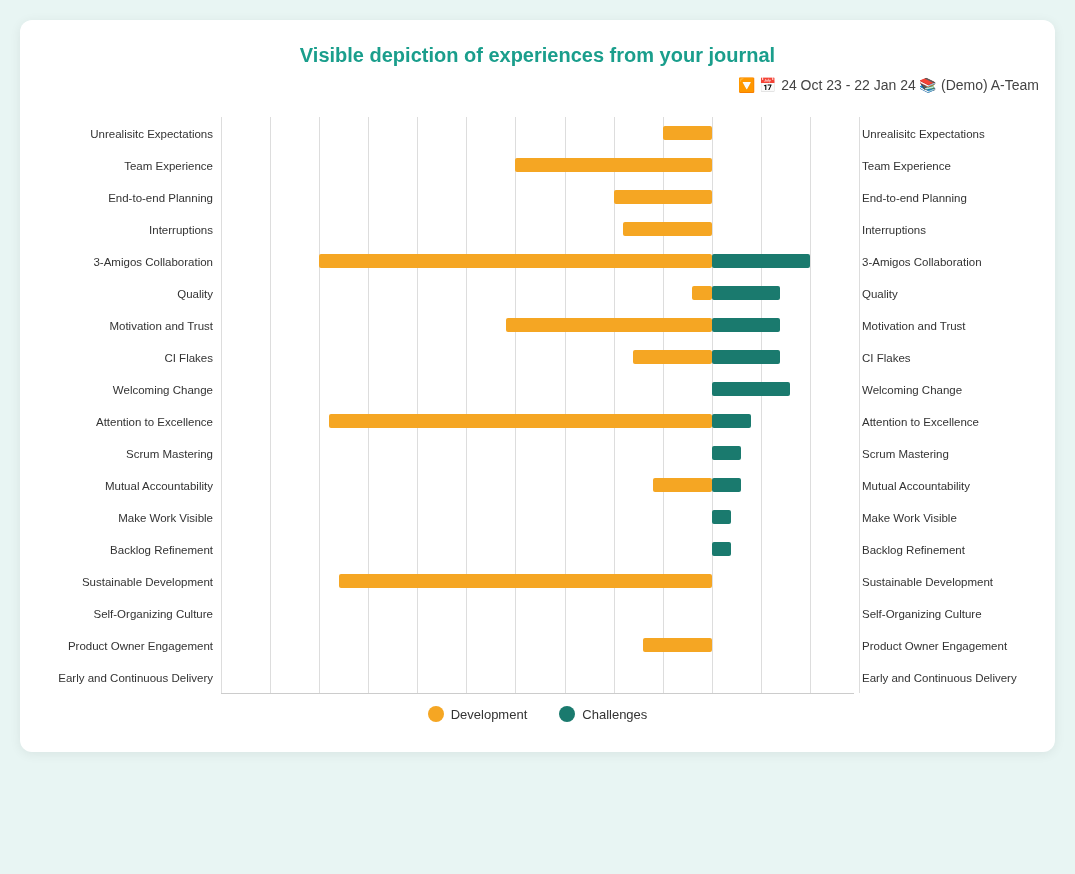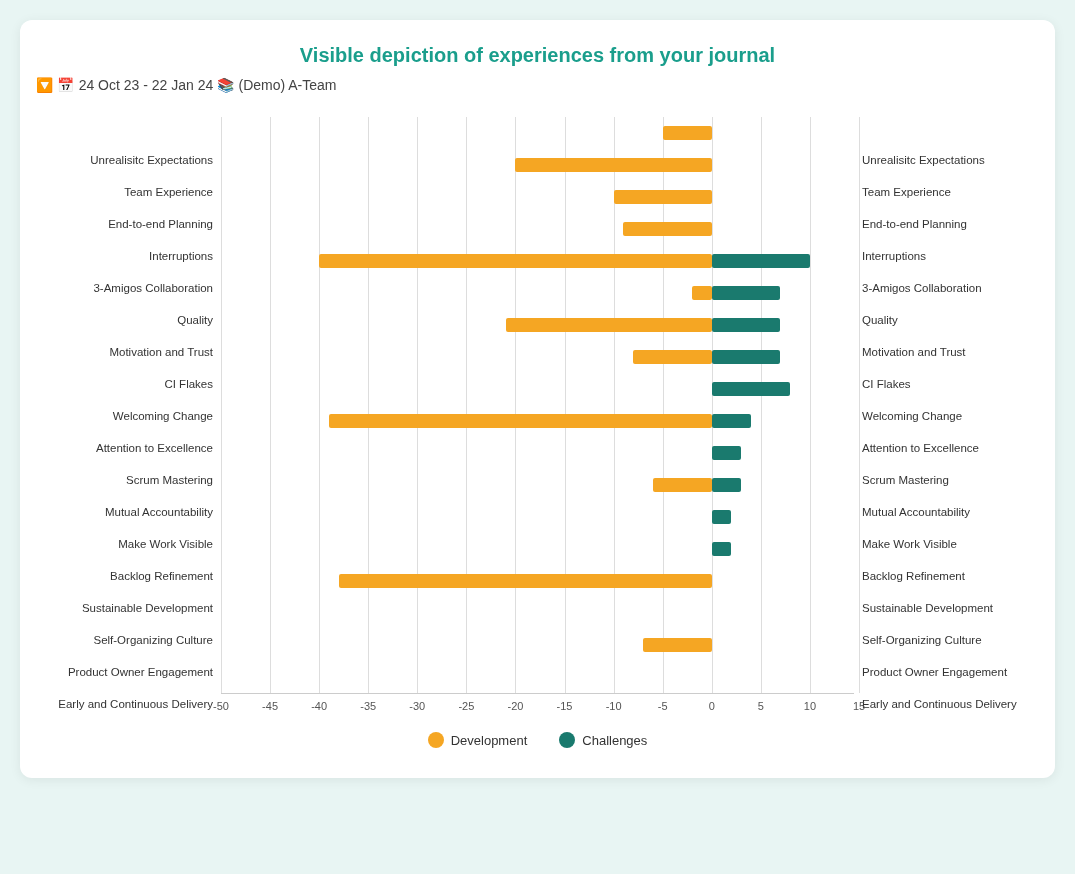--- a/index.html
+++ b/index.html
@@ -20,21 +20,21 @@
       box-shadow: 0 2px 12px rgba(0,0,0,0.07);
     }
     .chart-title {
       text-align: center;
       color: #1a9e8c;
       font-size: 20px;
       font-weight: 600;
       margin-bottom: 10px;
     }
     .chart-subtitle {
-      text-align: left;
+      text-align: right;
       font-size: 14px;
       color: #444;
       margin-bottom: 24px;
     }
     .chart-area {
       display: flex;
       flex-direction: row;
       align-items: flex-end;
       width: 100%;
     }
@@ -246,36 +246,20 @@
               <div class="bar-challenge" style="position: absolute; left: 117.785px; width: 372.985px; top: 9px; height: 14px; border-radius: 2px;"></div>
             </div>
             <div class="bar-row"></div>
             <div class="bar-row">
               <div class="bar-challenge" style="position: absolute; left: 422.062px; width: 68.7077px; top: 9px; height: 14px; border-radius: 2px;"></div>
             </div>
             <div class="bar-row"></div>
           </div>
       </div>
       <div class="x-axis-line"></div>
-      <div class="x-axis" id="x-axis-container">
-          <span class="x-tick" style="left: 0px;">-50</span>
-          <span class="x-tick" style="left: 49.0769px;">-45</span>
-          <span class="x-tick" style="left: 98.1538px;">-40</span>
-          <span class="x-tick" style="left: 147.231px;">-35</span>
-          <span class="x-tick" style="left: 196.308px;">-30</span>
-          <span class="x-tick" style="left: 245.385px;">-25</span>
-          <span class="x-tick" style="left: 294.462px;">-20</span>
-          <span class="x-tick" style="left: 343.538px;">-15</span>
-          <span class="x-tick" style="left: 392.615px;">-10</span>
-          <span class="x-tick" style="left: 441.692px;">-5</span>
-          <span class="x-tick" style="left: 490.769px;">0</span>
-          <span class="x-tick" style="left: 539.846px;">5</span>
-          <span class="x-tick" style="left: 588.923px;">10</span>
-          <span class="x-tick" style="left: 638px;">15</span>
-        </div>
     </div>
     <div class="labels-right" id="labels-right-container">
         <div class="label-cell">Unrealisitc Expectations</div>
         <div class="label-cell">Team Experience</div>
         <div class="label-cell">End-to-end Planning</div>
         <div class="label-cell">Interruptions</div>
         <div class="label-cell">3-Amigos Collaboration</div>
         <div class="label-cell">Quality</div>
         <div class="label-cell">Motivation and Trust</div>
         <div class="label-cell">CI Flakes</div>

